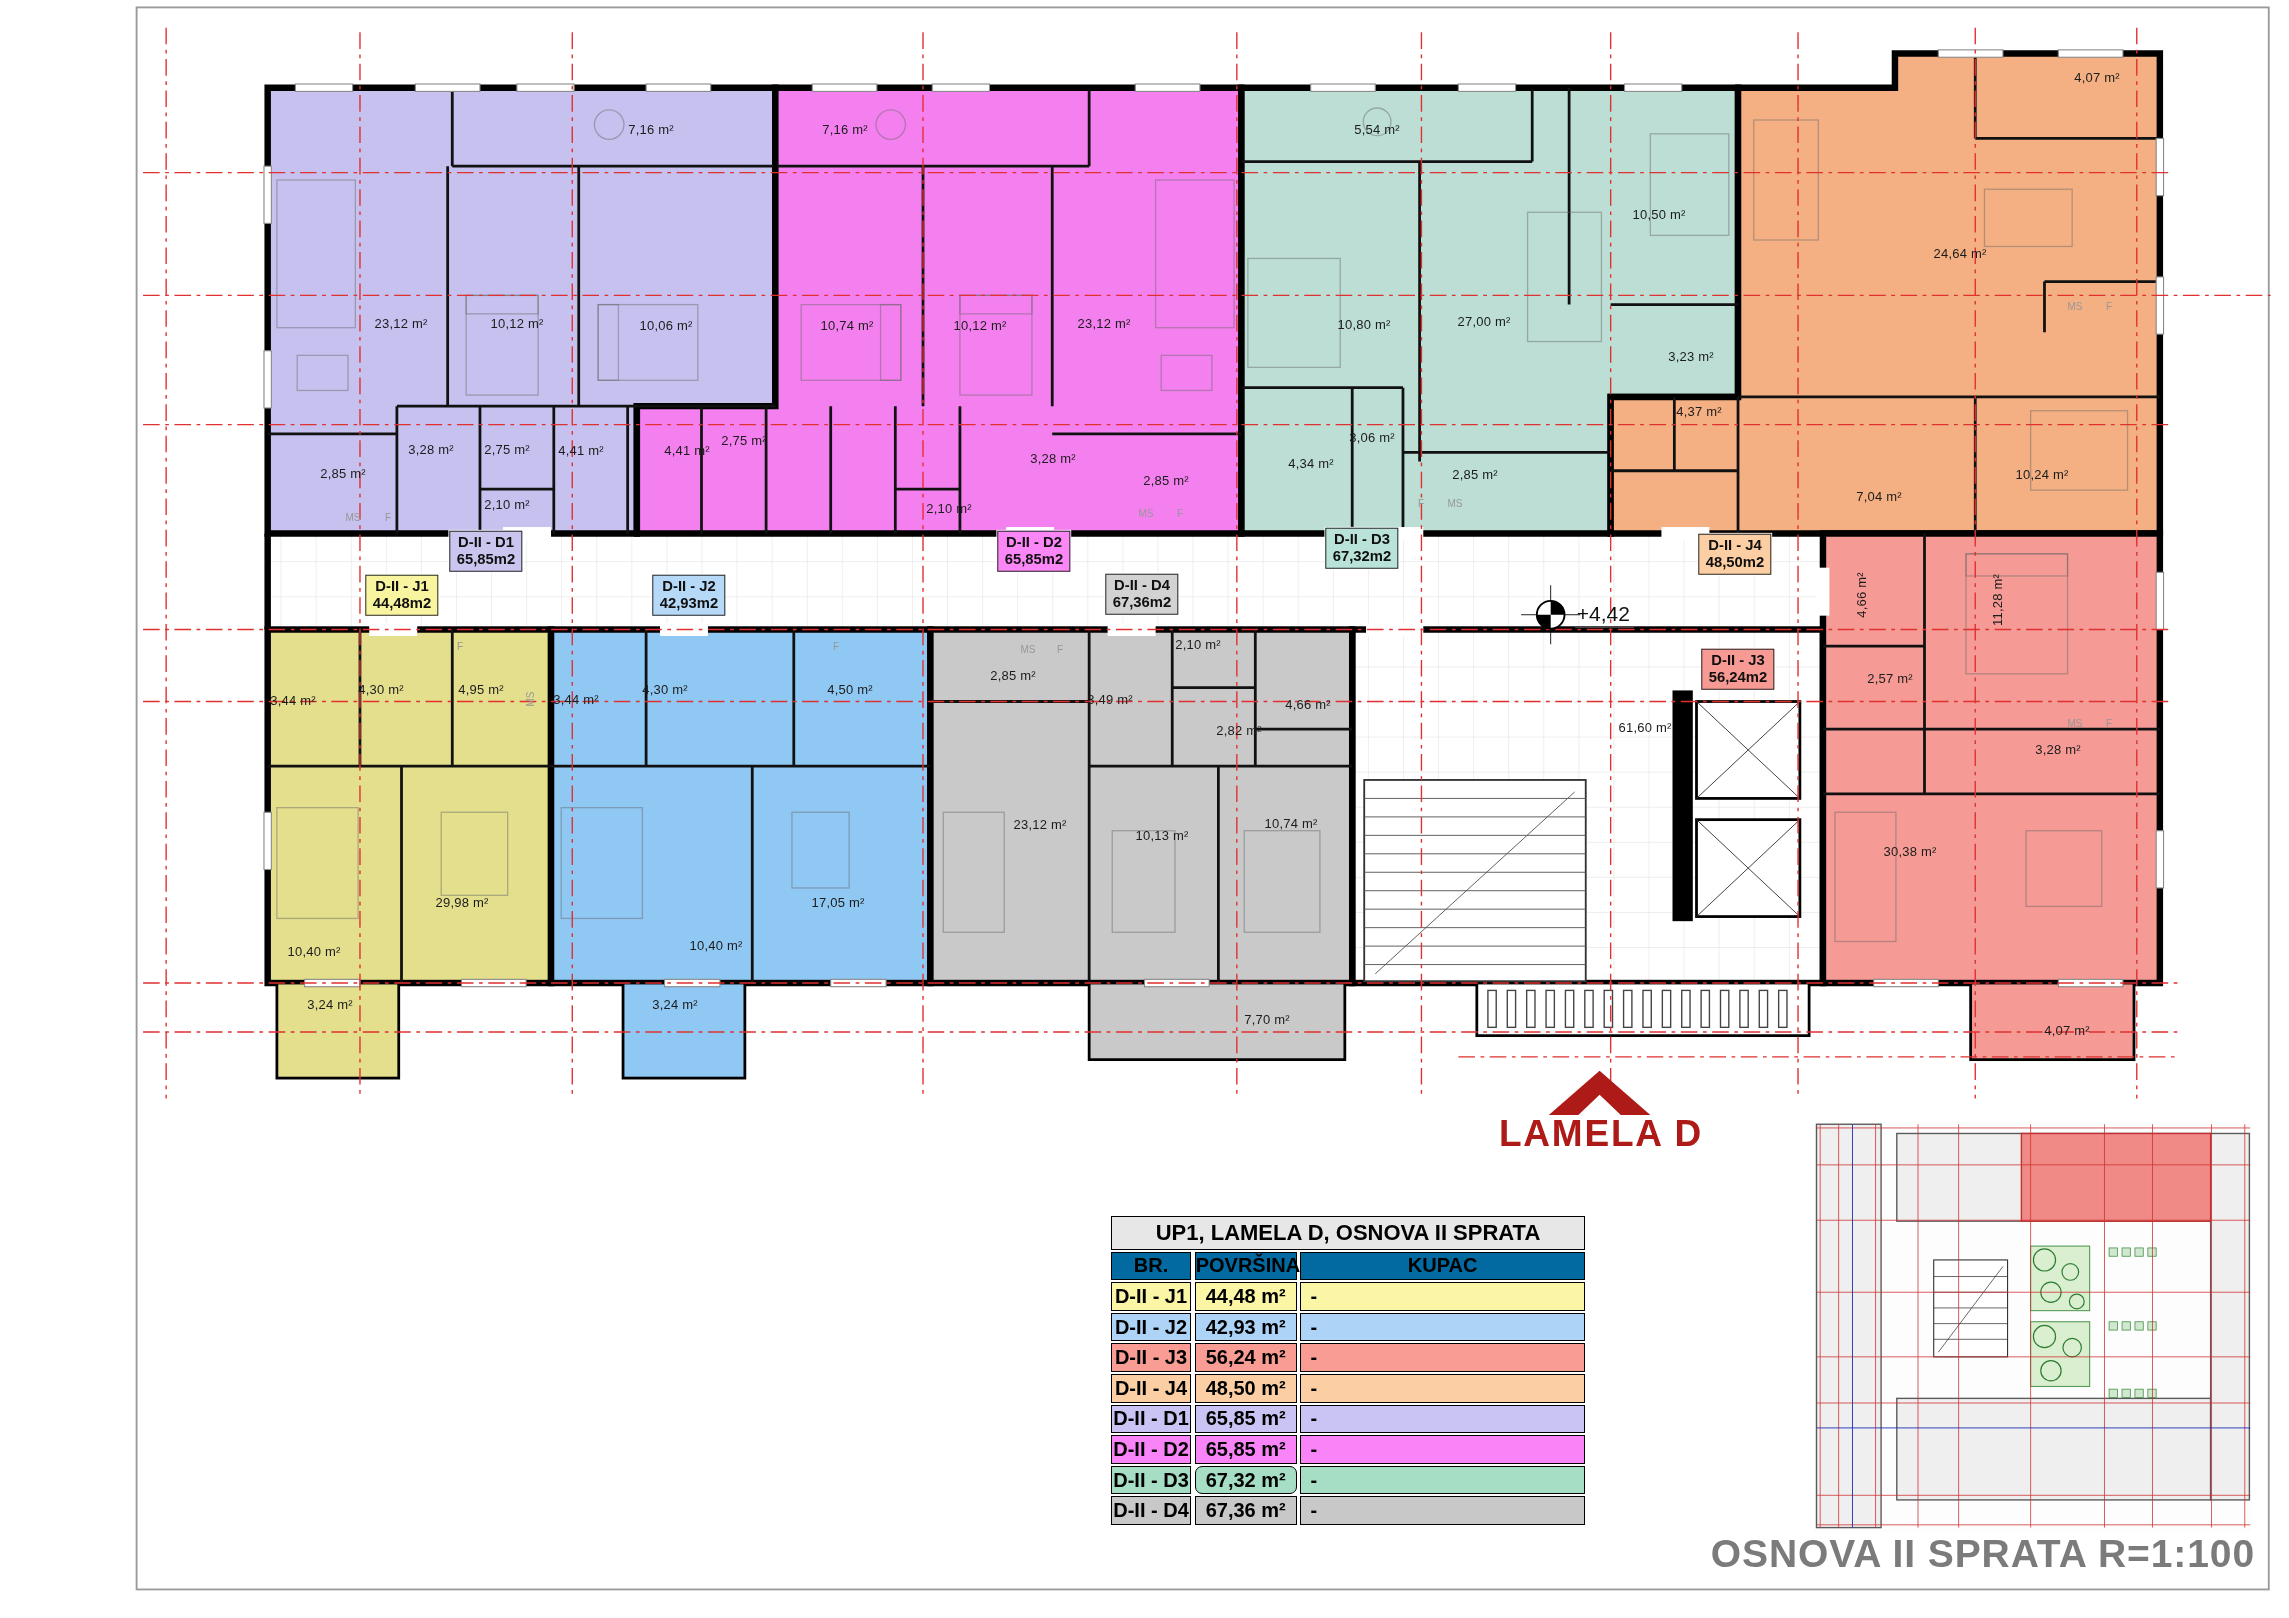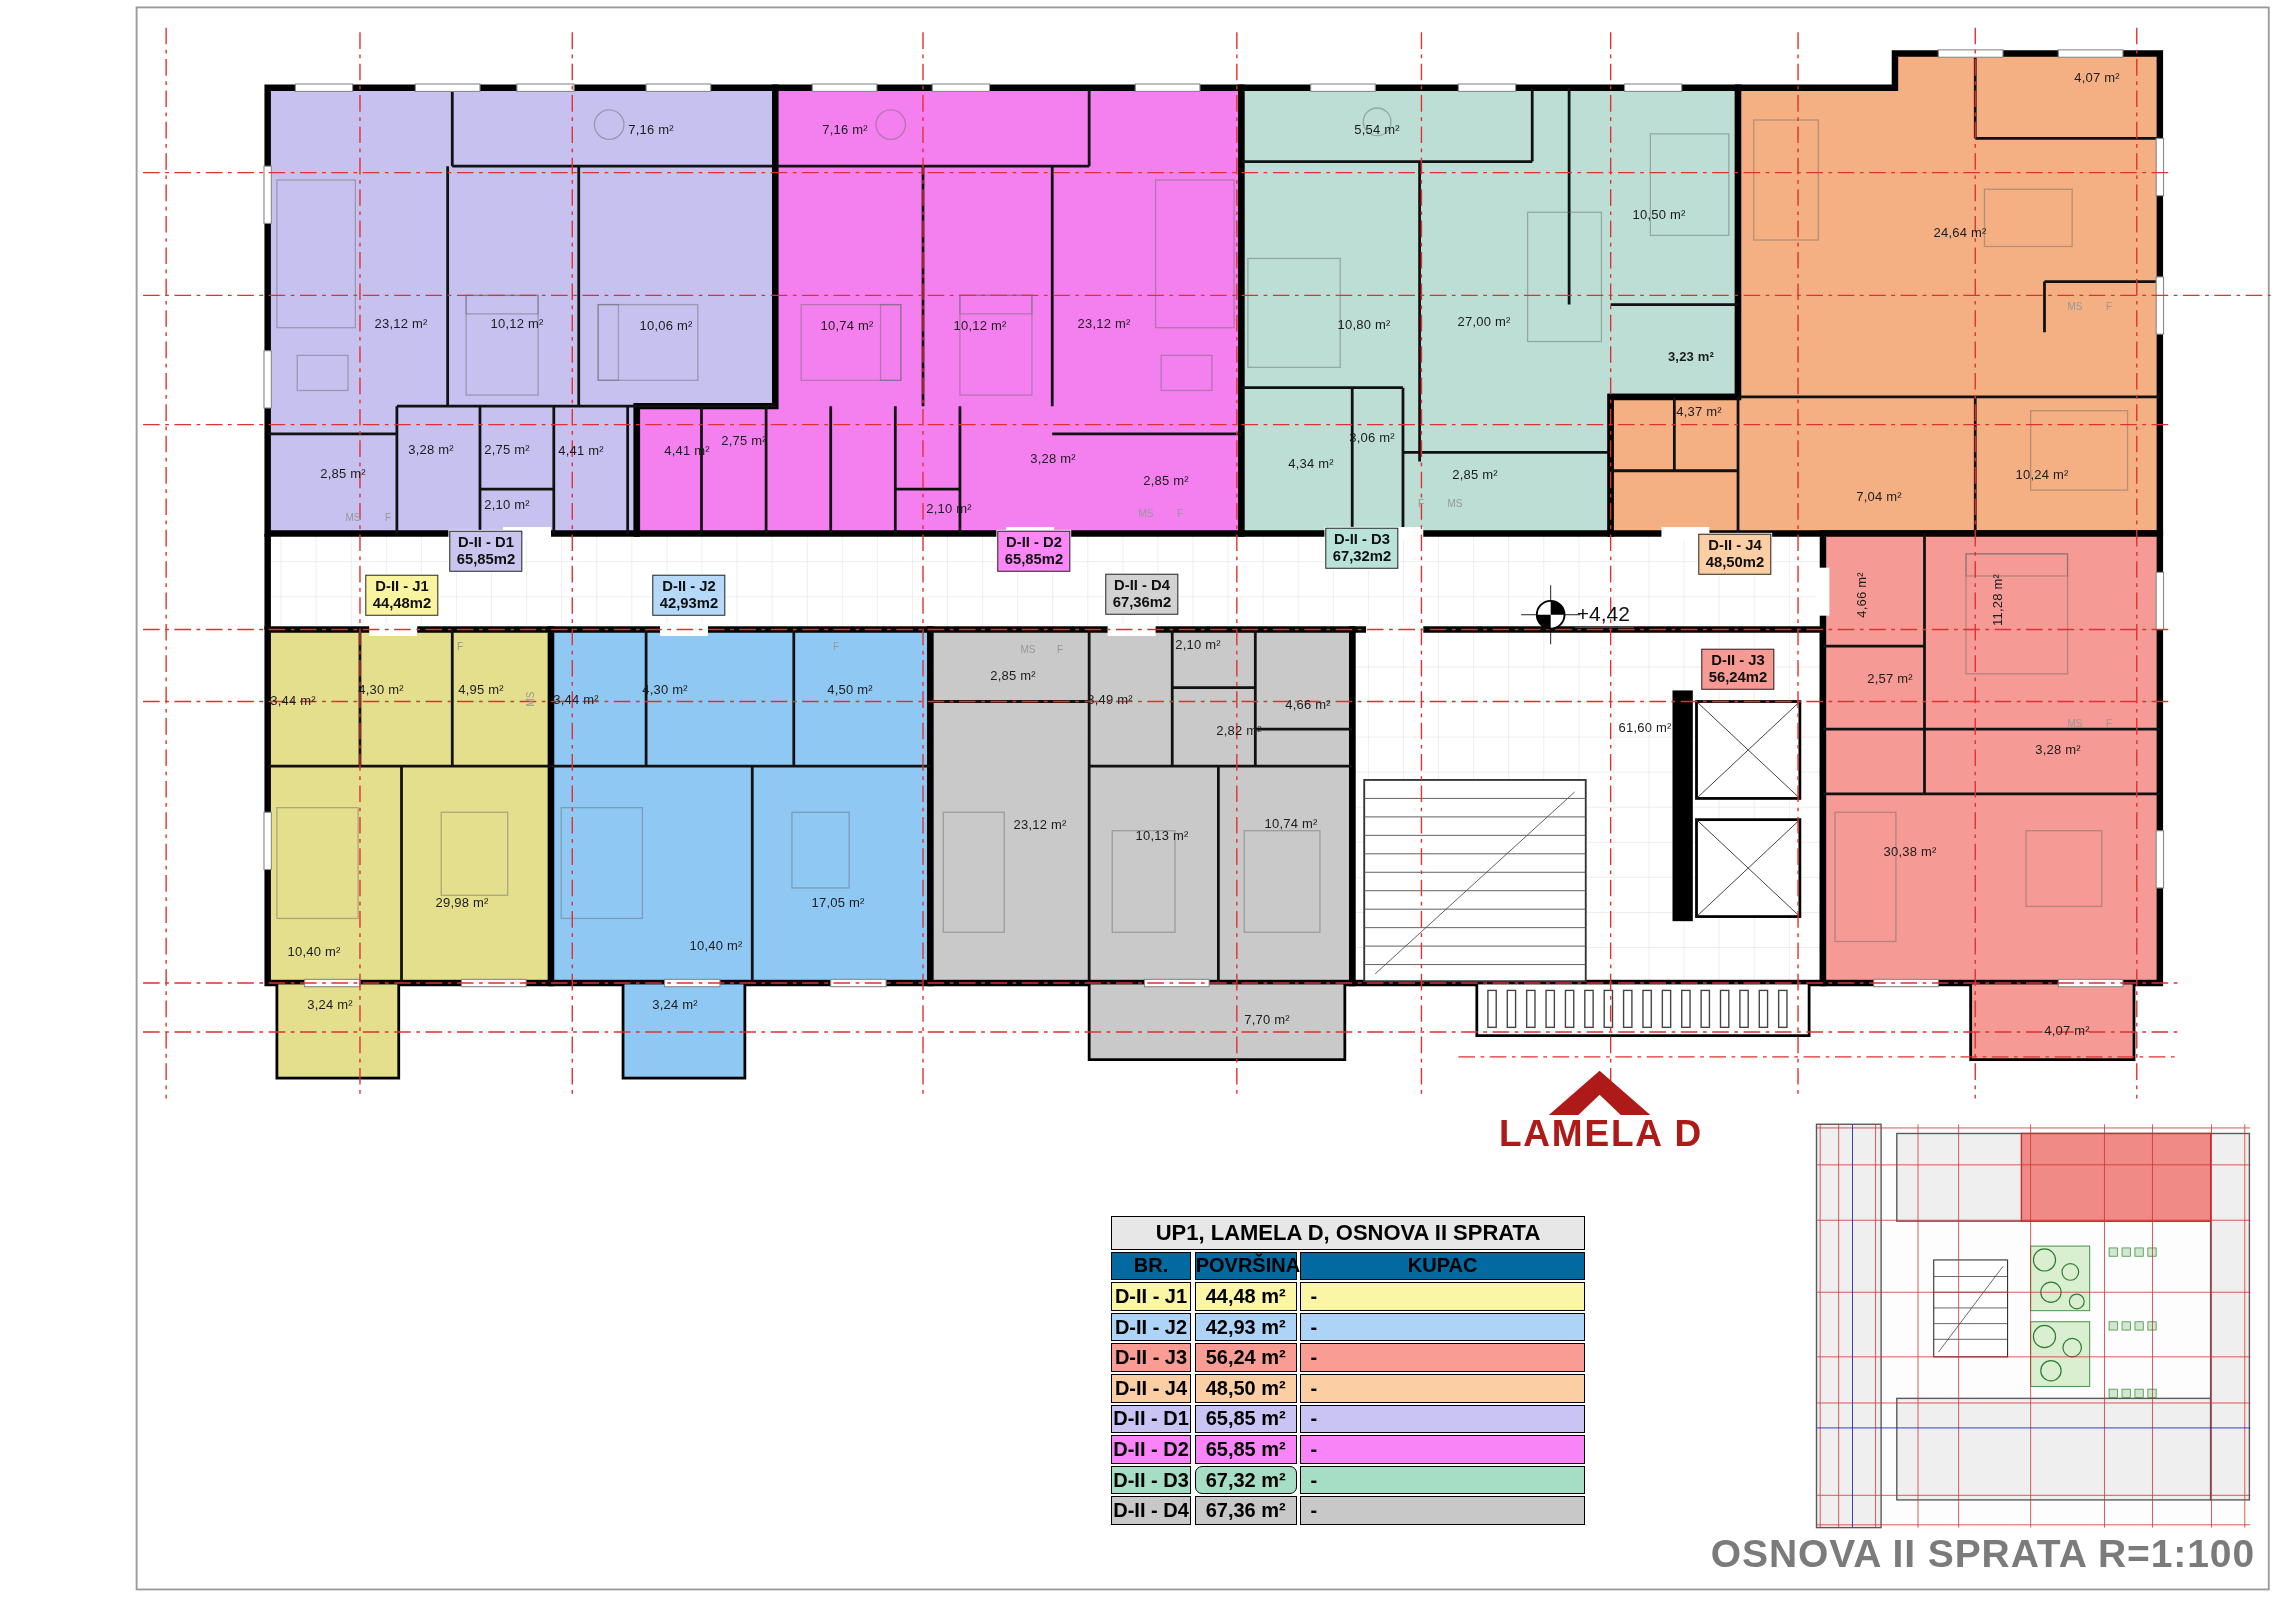--- a/index.html
+++ b/index.html
@@ -332,26 +332,26 @@
     <span class="rl" style="left: 1104px; top: 323px;">23,12 m²</span>
     <span class="rl" style="left: 687px; top: 450px;">4,41 m²</span>
     <span class="rl" style="left: 744px; top: 440px;">2,75 m²</span>
     <span class="rl" style="left: 1053px; top: 458px;">3,28 m²</span>
     <span class="rl" style="left: 1166px; top: 480px;">2,85 m²</span>
     <span class="rl" style="left: 949px; top: 508px;">2,10 m²</span>
     <span class="rl" style="left: 1377px; top: 129px;">5,54 m²</span>
     <span class="rl" style="left: 1364px; top: 324px;">10,80 m²</span>
     <span class="rl" style="left: 1484px; top: 321px;">27,00 m²</span>
     <span class="rl" style="left: 1659px; top: 214px;">10,50 m²</span>
-    <span class="rl" style="left: 1691px; top: 356px; font-weight: bold;">3,23 m²</span>
+    <span class="rl" style="left: 1691px; top: 356px;">3,23 m²</span>
     <span class="rl" style="left: 1311px; top: 463px;">4,34 m²</span>
     <span class="rl" style="left: 1372px; top: 437px;">3,06 m²</span>
     <span class="rl" style="left: 1475px; top: 474px;">2,85 m²</span>
     <span class="rl" style="left: 2097px; top: 77px;">4,07 m²</span>
-    <span class="rl" style="left: 1960px; top: 232px;">24,64 m²</span>
+    <span class="rl" style="left: 1960px; top: 253px;">24,64 m²</span>
     <span class="rl" style="left: 1699px; top: 411px;">4,37 m²</span>
     <span class="rl" style="left: 1879px; top: 496px;">7,04 m²</span>
     <span class="rl" style="left: 2042px; top: 474px;">10,24 m²</span>
     <span class="rl" style="left: 1861px; top: 595px; transform: translate(-50%, -50%) rotate(-90deg);">4,66 m²</span>
     <span class="rl" style="left: 1997px; top: 600px; transform: translate(-50%, -50%) rotate(-90deg);">11,28 m²</span>
     <span class="rl" style="left: 1890px; top: 678px;">2,57 m²</span>
     <span class="rl" style="left: 2058px; top: 749px;">3,28 m²</span>
     <span class="rl" style="left: 1910px; top: 851px; text-align: right;">30,38 m²</span>
     <span class="rl" style="left: 2067px; top: 1030px;">4,07 m²</span>
     <span class="rl" style="left: 293px; top: 700px;">3,44 m²</span>

